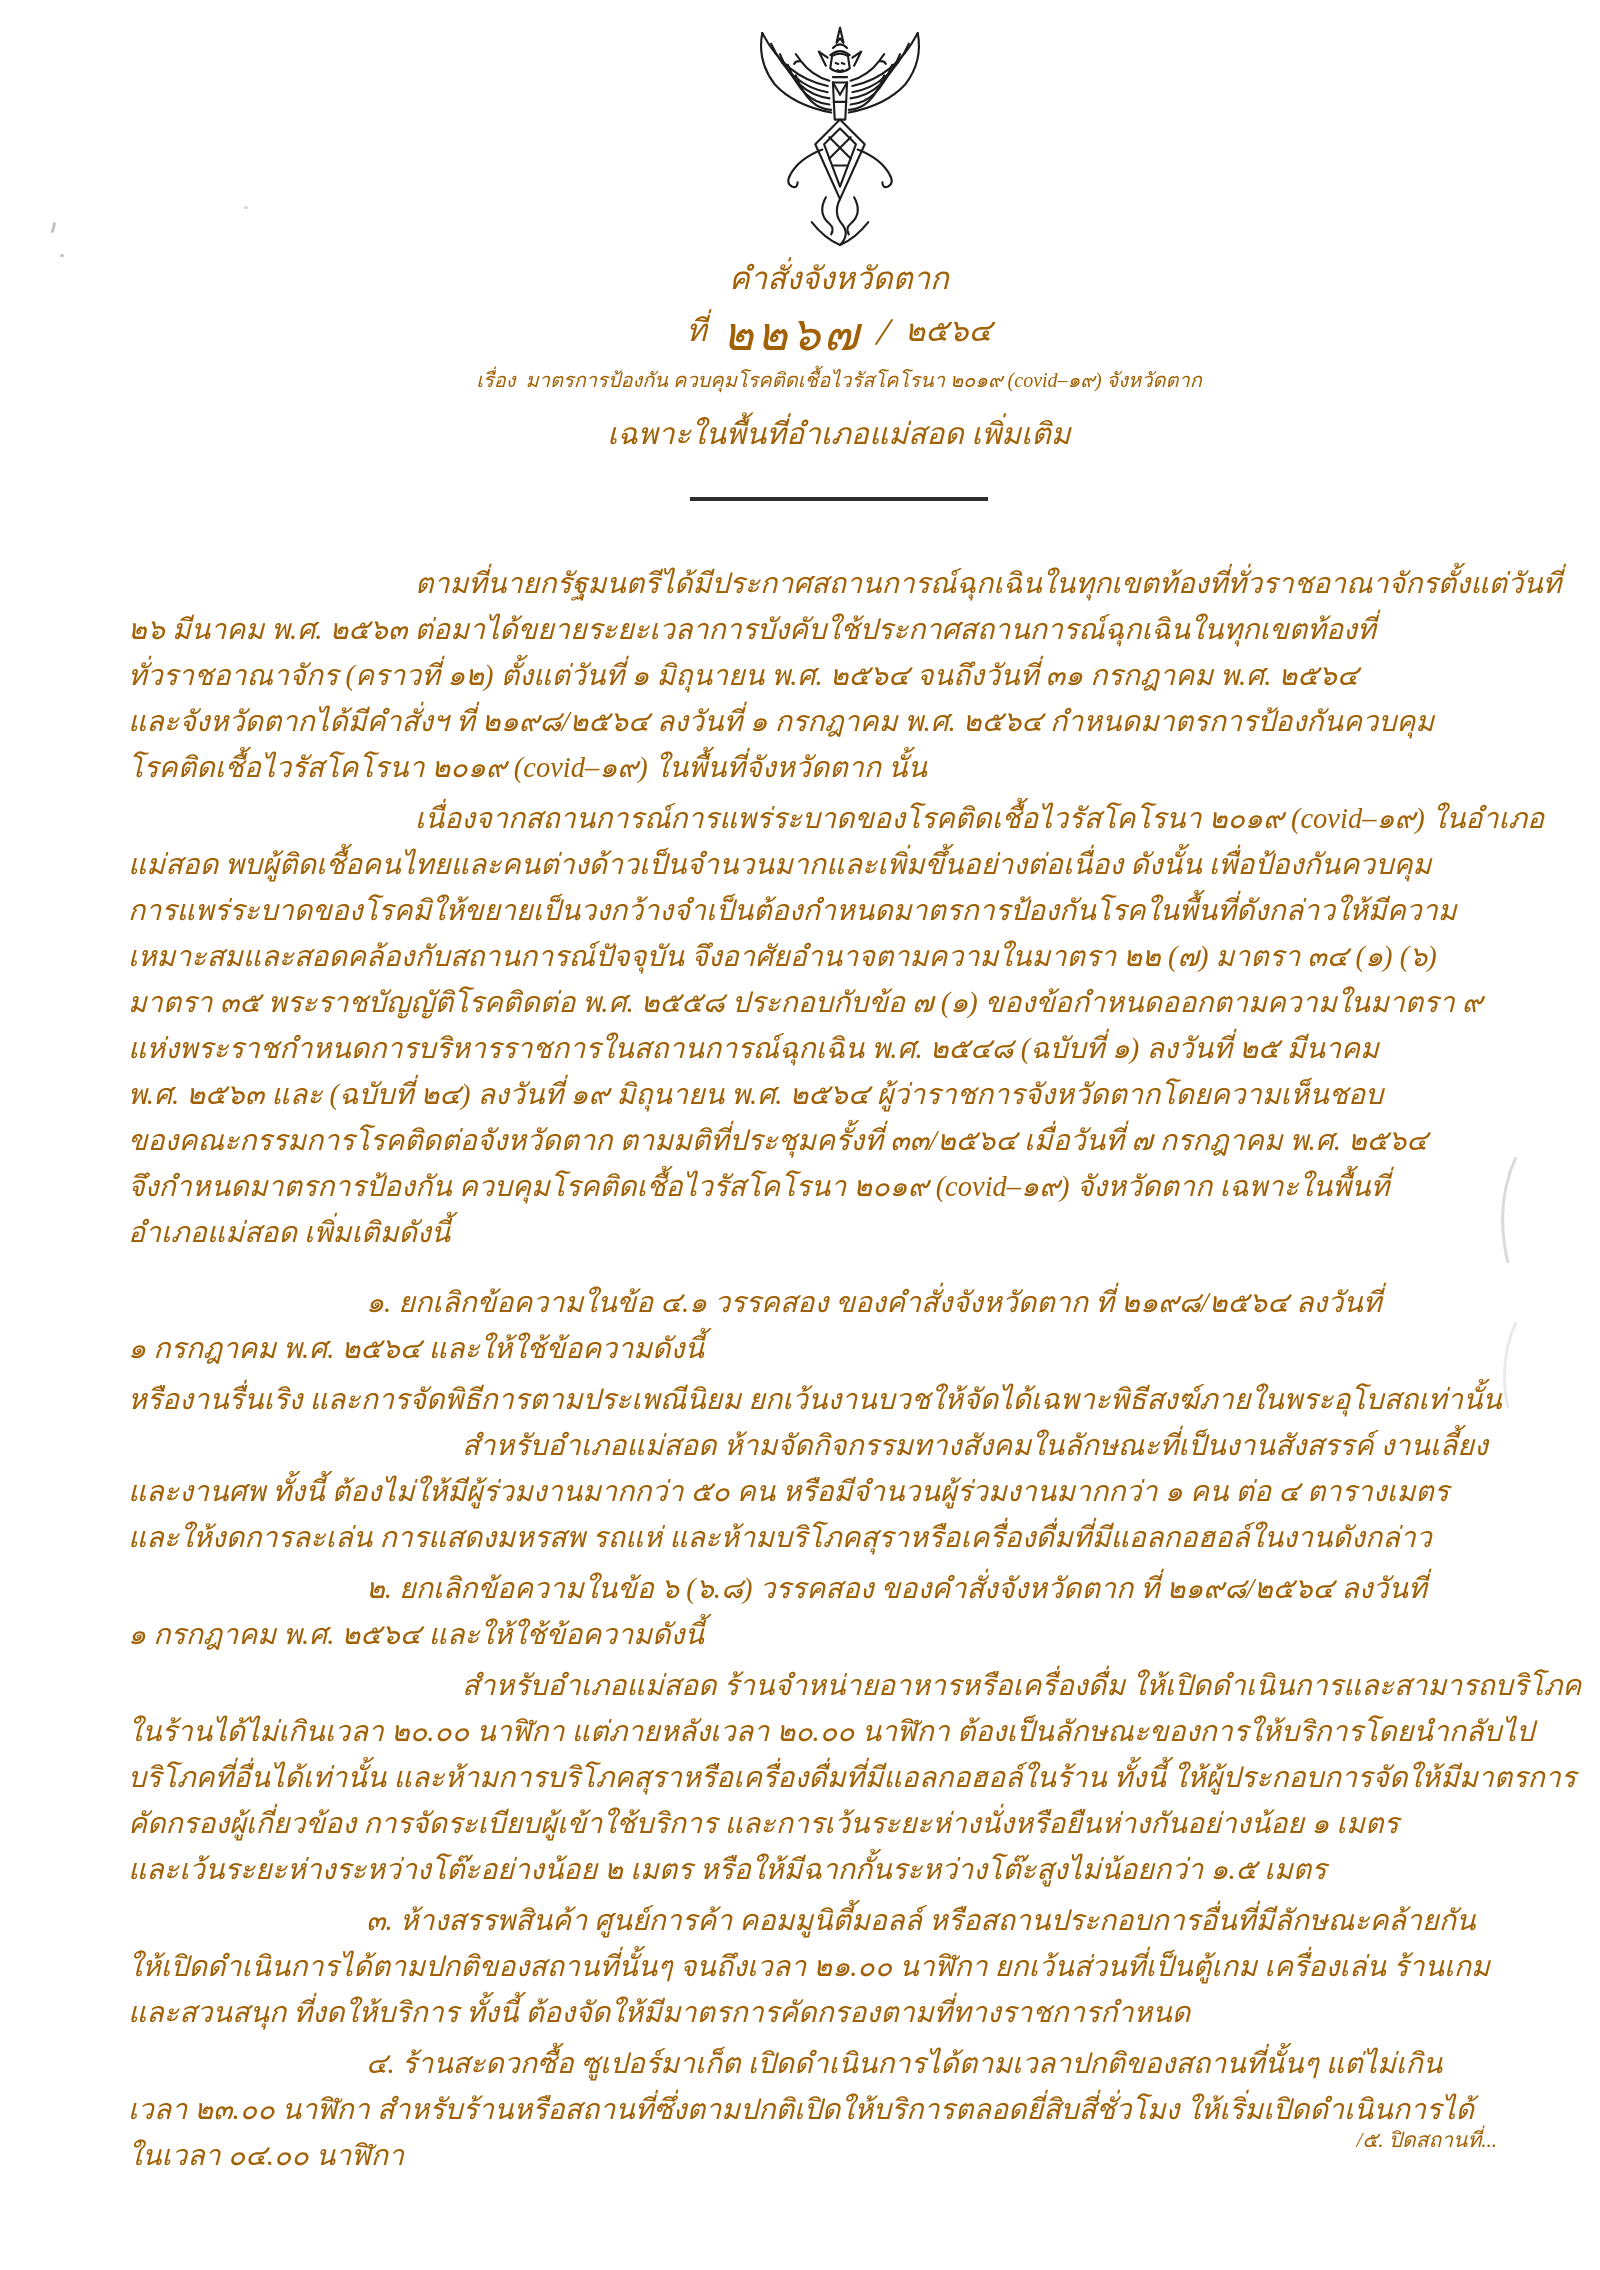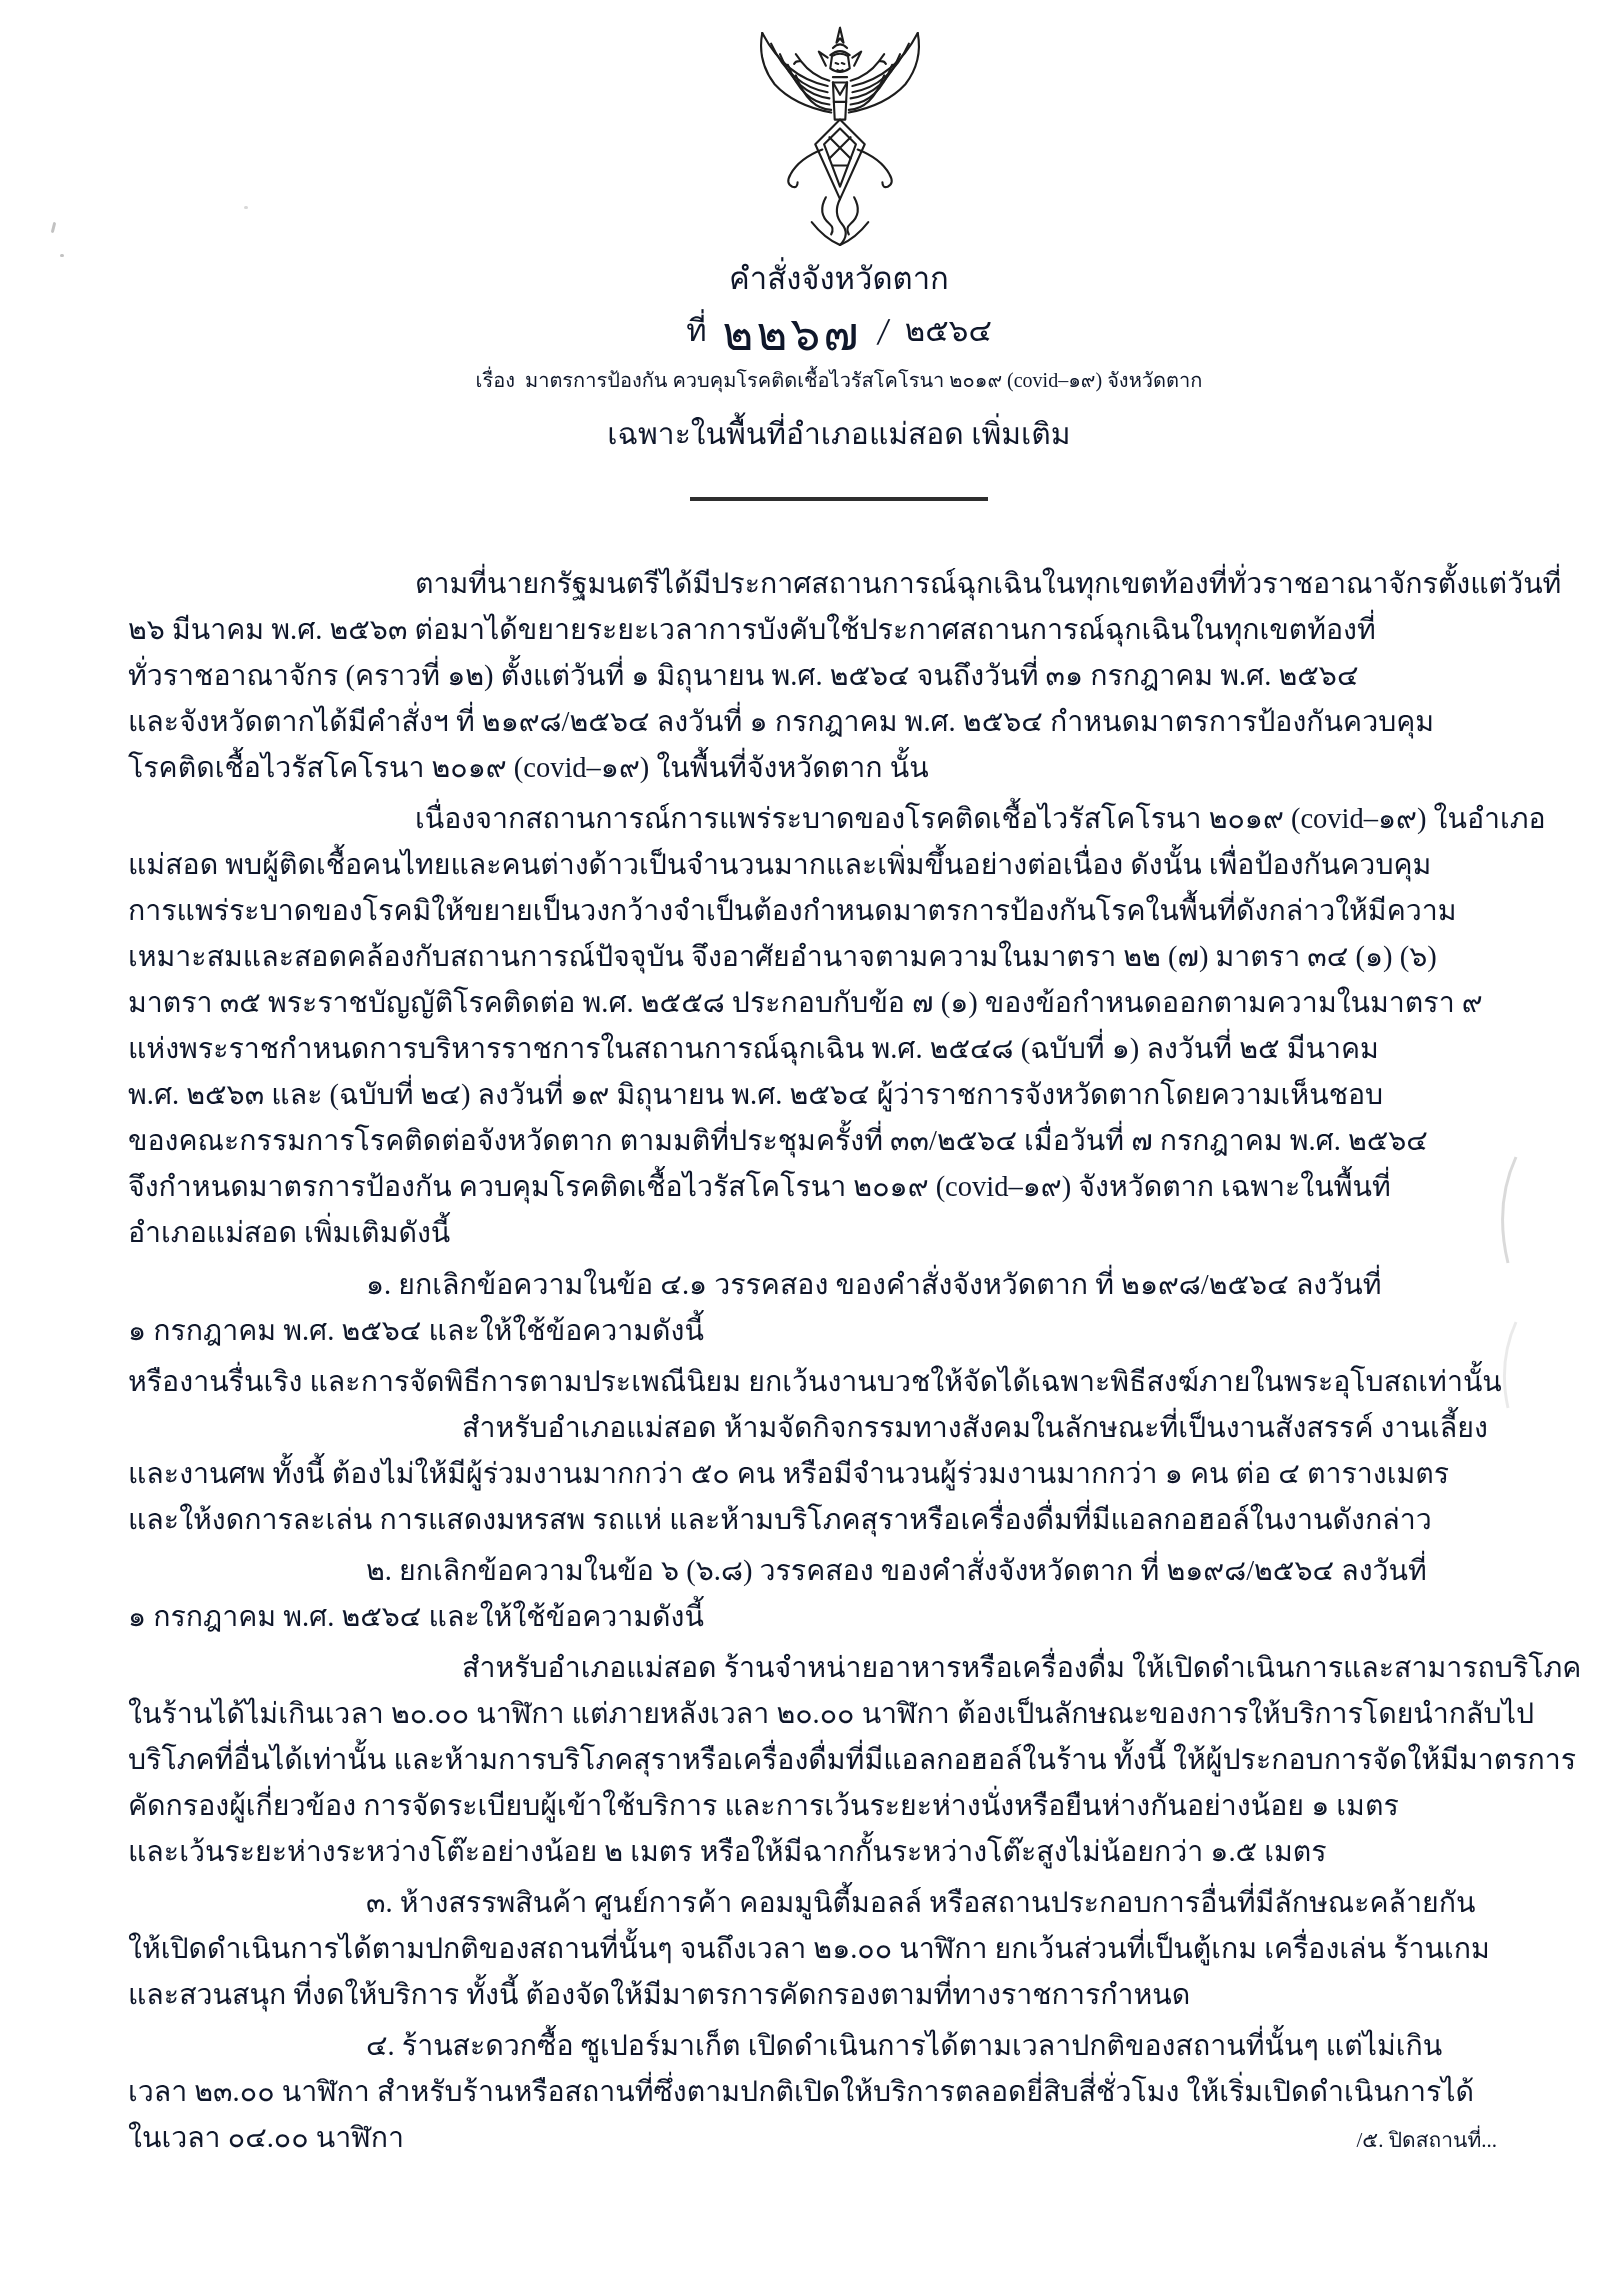--- a/index.html
+++ b/index.html
@@ -2,21 +2,22 @@
 <html><head>
 <meta charset="utf-8">
 <style>
   html,body{margin:0;padding:0;background:#e8e8e8;}
   .page{
     position:relative;
     width:1600px;height:2270px;
     background:#ffffff;
     overflow:hidden;
     font-family:"Liberation Serif","DejaVu Serif",serif;
-    color:#0f172a;
+    color:#a16207;
+    font-style:italic;
   }
   
   .hdr-abs{position:absolute;left:78px;width:1522px;text-align:center;}
   .emblem{position:absolute;left:734px;top:24px;width:212px;height:230px;}
   .emblem svg{width:100%;height:100%;}
   .doc-title{top:260px;font-size:31px;line-height:38px;}
   .order-line{
     top:305px;display:flex;justify-content:center;align-items:flex-end;
     gap:16px;font-size:31px;line-height:52px;
   }
@@ -34,21 +35,21 @@
     background:#2e2e2e;
   }
   
   .body-text{
     position:absolute;left:128px;top:561px;width:1366px;
     font-size:28.5px;line-height:46px;
     text-rendering:optimizeLegibility;
   }
   .paragraph{margin:0;}
   .paragraph + .paragraph{margin-top:5px;}
-  .paragraph:nth-child(3){margin-top:6px;} 
+  .paragraph:nth-child(3){margin-top:24px;} 
   .line{white-space:nowrap;}
   .paragraph.para .line.first{padding-left:287px;}
   .paragraph.item .line.first{padding-left:238px;}
   .paragraph.sub  .line.first{padding-left:334px;}
   
   .footer-note{
     position:absolute;right:103px;top:2120px;
     font-size:21px;line-height:40px;
   }
   

